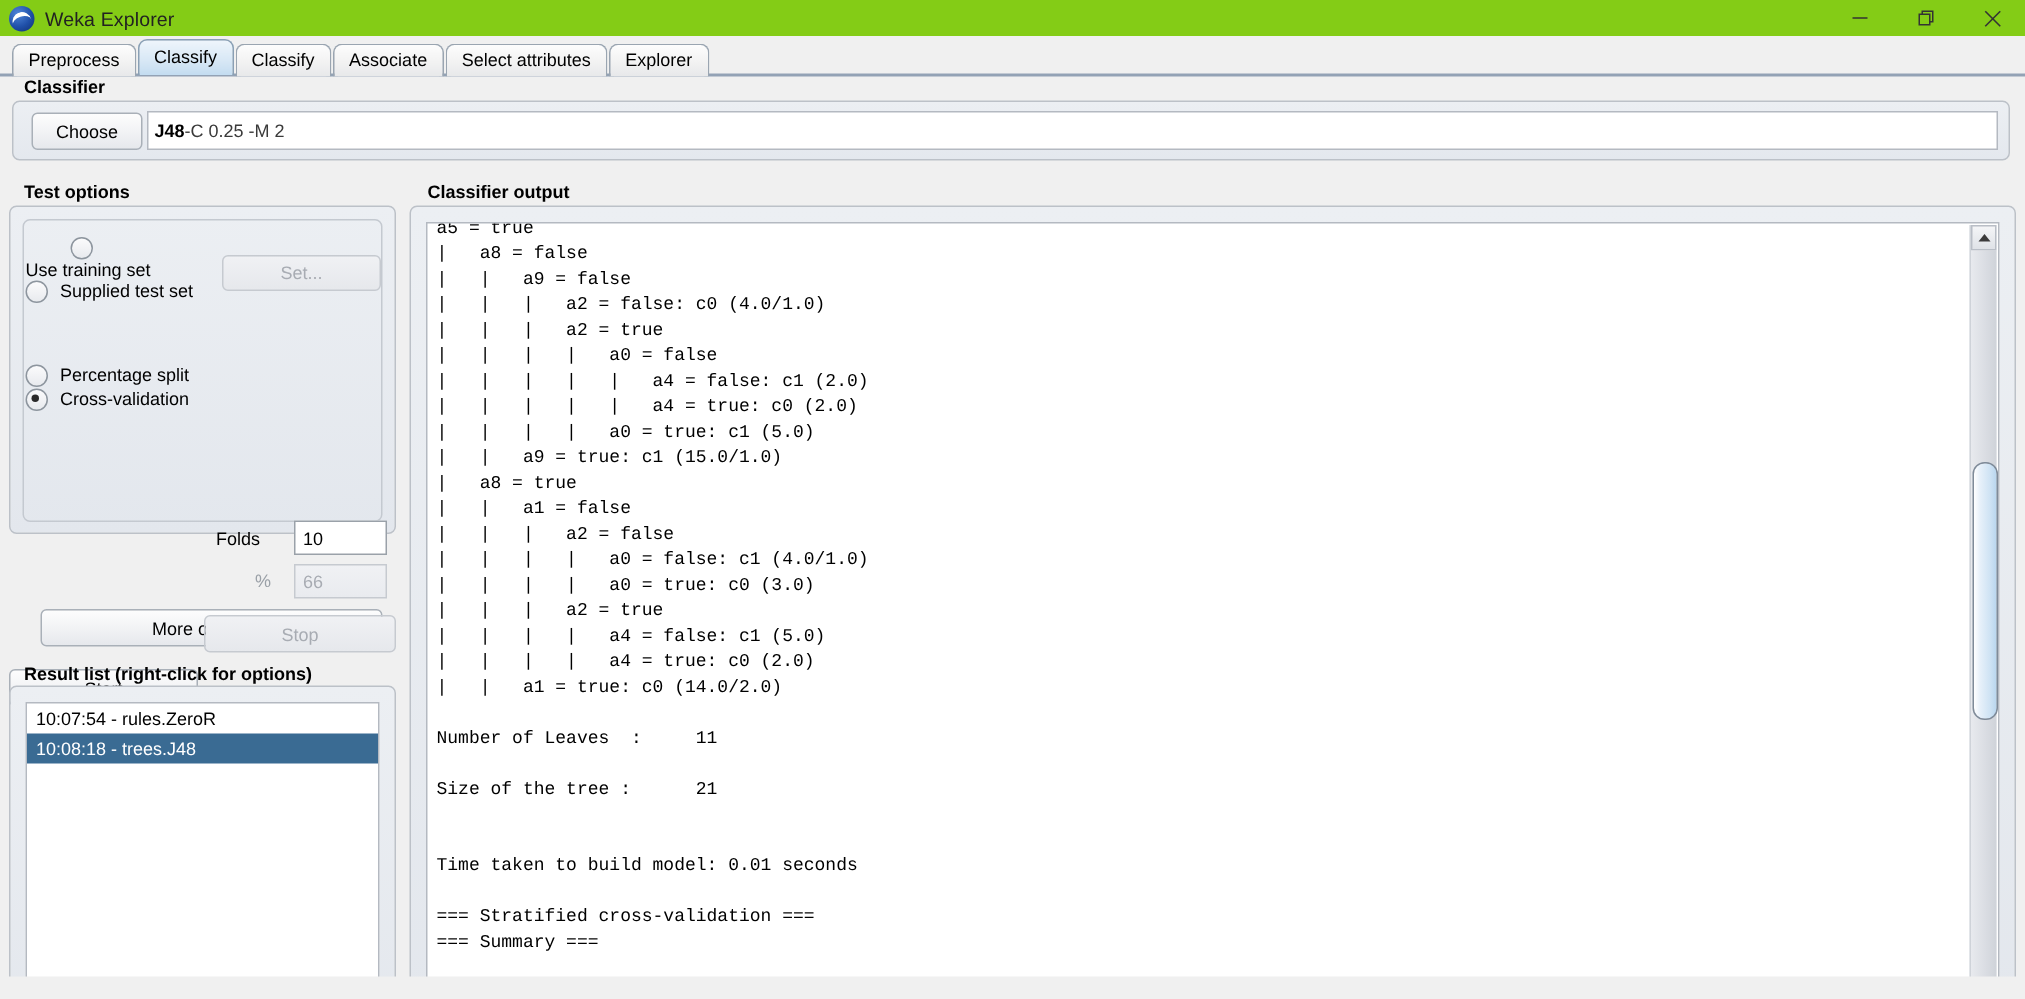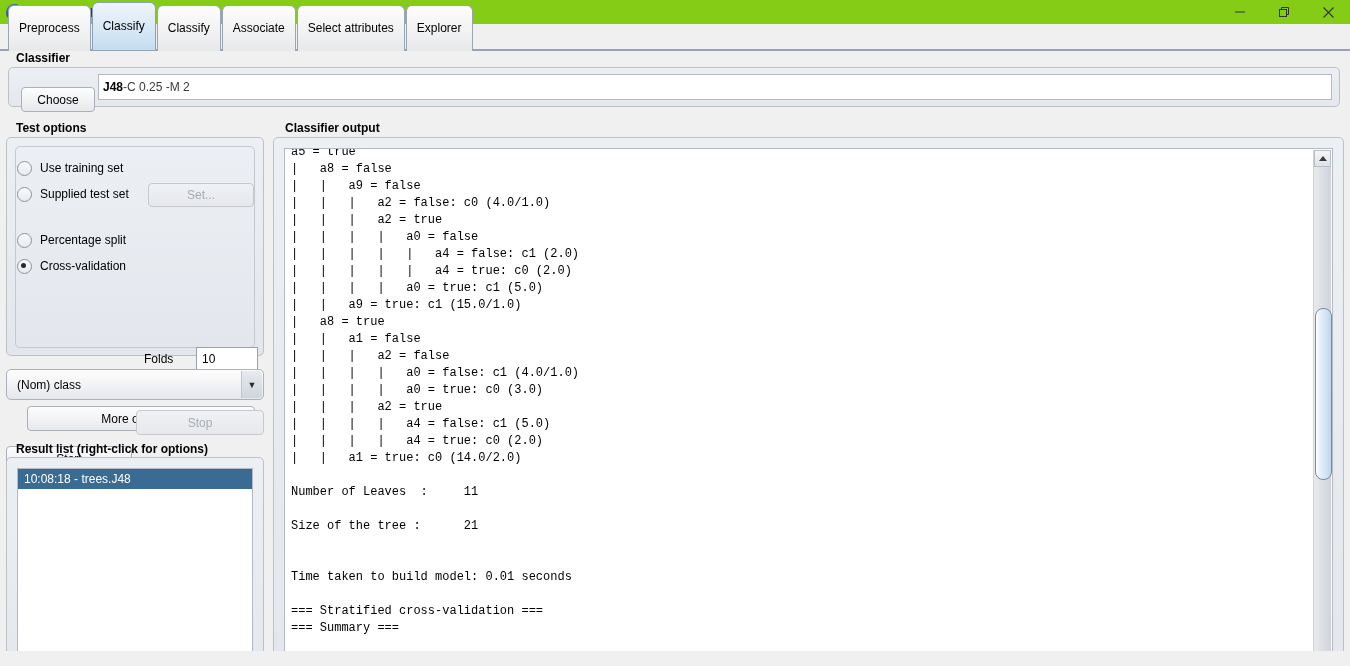--- a/index.html
+++ b/index.html
@@ -33,21 +33,21 @@
           font-size:13px;color:#333;}
   .winbtn svg{display:block;}
 
   
   .tabstrip{
     height:25px;background:#f0f0f0;position:relative;
     display:flex;align-items:flex-end;padding-left:8px;
     border-bottom:2px solid #93a2b5;
   }
   .tab{
-    height:21px;line-height:21px;padding:12px 10px;margin-right:1px;
+    height:21px;line-height:21px;padding:0 10px;margin-right:1px;
     border:1px solid #9aa5b1;border-bottom:none;
     border-radius:6px 6px 0 0;
     background:linear-gradient(to bottom,#fdfdfd 0%,#f2f2f2 55%,#e7e8ea 100%);
     font-size:12px;color:#000;
     position:relative;top:2px;
   }
   .tab.selected{
     background:linear-gradient(to bottom,#eef5fb 0%,#d7e7f5 60%,#c3dcf0 100%);
     border-color:#8aa0b5;
     top:1px;height:23px;line-height:23px;
@@ -68,21 +68,20 @@
     position:absolute;left:8px;top:16px;width:1330px;height:38px;
     border:1px solid #bcc1c8;border-radius:5px;
     background:linear-gradient(to bottom,#eceff3,#e4e8ee);
   }
   #choose-btn{
     position:absolute;left:12px;top:7px;width:72px;height:23px;
     border:1px solid #a9b0b8;border-radius:4px;
     background:linear-gradient(to bottom,#fdfdfd 0%,#f2f3f5 50%,#e6e8ec 100%);
     font-size:12px;color:#000;display:flex;align-items:center;justify-content:center;
     cursor:default;
-    margin-top:12px;
   }
   #classifier-field{
     position:absolute;left:89px;top:6px;width:1228px;height:24px;
     background:#ffffff;border:1px solid #b4b9c1;
     display:flex;align-items:center;padding-left:4px;
     font-size:12px;white-space:nowrap;overflow:hidden;
   }
   #classifier-field b{font-weight:bold;}
   #classifier-field span.opts{color:#3a3a3a;}
 
@@ -107,21 +106,21 @@
   .radio.on::after{
     content:"";position:absolute;left:3px;top:3px;width:5px;height:5px;
     border-radius:50%;background:#2a2a2a;
   }
   .radio-label{font-size:12px;color:#000;}
   .btn-disabled{
     border:1px solid #c6cad0;border-radius:4px;
     background:linear-gradient(to bottom,#f0f1f4,#e6e8ec);
     color:#a8acb3;display:flex;align-items:center;justify-content:center;font-size:12px;
   }
-  #set-btn{position:absolute;left:141px;top:45px;width:104px;height:22px;}
+  #set-btn{position:absolute;left:141px;top:32px;width:104px;height:22px;}
   #folds-label{position:absolute;left:137px;top:214px;font-size:12px;}
   #folds-input{
     position:absolute;left:189px;top:209px;width:55px;height:21px;
     background:#ffffff;border:1px solid #9aa1a9;
     display:flex;align-items:center;padding-left:5px;font-size:12px;
   }
   #pct-sign{position:absolute;left:163px;top:242px;font-size:12px;color:#9aa0a7;}
   #pct-input{position:absolute;left:189px;top:238px;width:55px;height:21px;
     border:1px solid #c6cad0;background:linear-gradient(to bottom,#f0f1f4,#e9ebef);
     color:#a8acb3;display:flex;align-items:center;padding-left:5px;font-size:12px;}
@@ -258,59 +257,56 @@
         <b>J48</b>
           <span class="opts"> -C 0.25 -M 2</span>
       </div>
     </div>
   </div>
 
   <div class="panel-title" id="testopts-title">Test options</div>
   <div id="testopts-panel" class="panel">
     <div id="testopts-inner"></div>
 
-    <div class="radio-row" style="top:20px;">
+    <div class="radio-row" style="top:20px;flex-direction:column;">
       <span class="radio"></span>
       <span class="radio-label">Use training set</span>
     </div>
 
     <div class="radio-row" style="top:46px;">
       <span class="radio"></span>
       <span class="radio-label">Supplied test set</span>
     </div>
     <div id="set-btn" class="btn-disabled">Set...</div>
 
     <div class="radio-row" style="top:74px;margin-top:44px;">
       <span class="radio on"></span>
       <span class="radio-label">Cross-validation</span>
     </div>
     <div id="folds-label">Folds</div>
     <div id="folds-input">10</div>
 
-    <div class="radio-row" style="top:92px;text-align:center;">
+    <div class="radio-row" style="top:102px;text-align:center;">
       <span class="radio"></span>
       <span class="radio-label">Percentage split</span>
     </div>
     <div id="pct-sign">%</div>
     <div id="pct-input">66</div>
 
     <div id="more-options-btn">More options...</div>
   </div>
 
-  <div id="class-combo">
-    <div class="combo-text">(Nom) class</div>
-    <div class="combo-arrow">▼</div>
-  </div>
 
   <div id="start-btn">Start</div>
   <div id="stop-btn" class="btn-disabled">Stop</div>
 
   <div class="panel-title" id="resultlist-title">Result list (right-click for options)</div>
   <div id="resultlist-panel" class="panel">
     <div id="resultlist">
+      <div class="result-item">10:07:54 - rules.ZeroR</div>
       <div class="result-item selected">10:08:18 - trees.J48</div>
     </div>
   </div>
 
   <div class="panel-title" id="output-title">Classifier output</div>
   <div id="output-panel" class="panel">
     <div id="output-area">
       <div id="output-text">a5 = true
 |   a8 = false
 |   |   a9 = false

